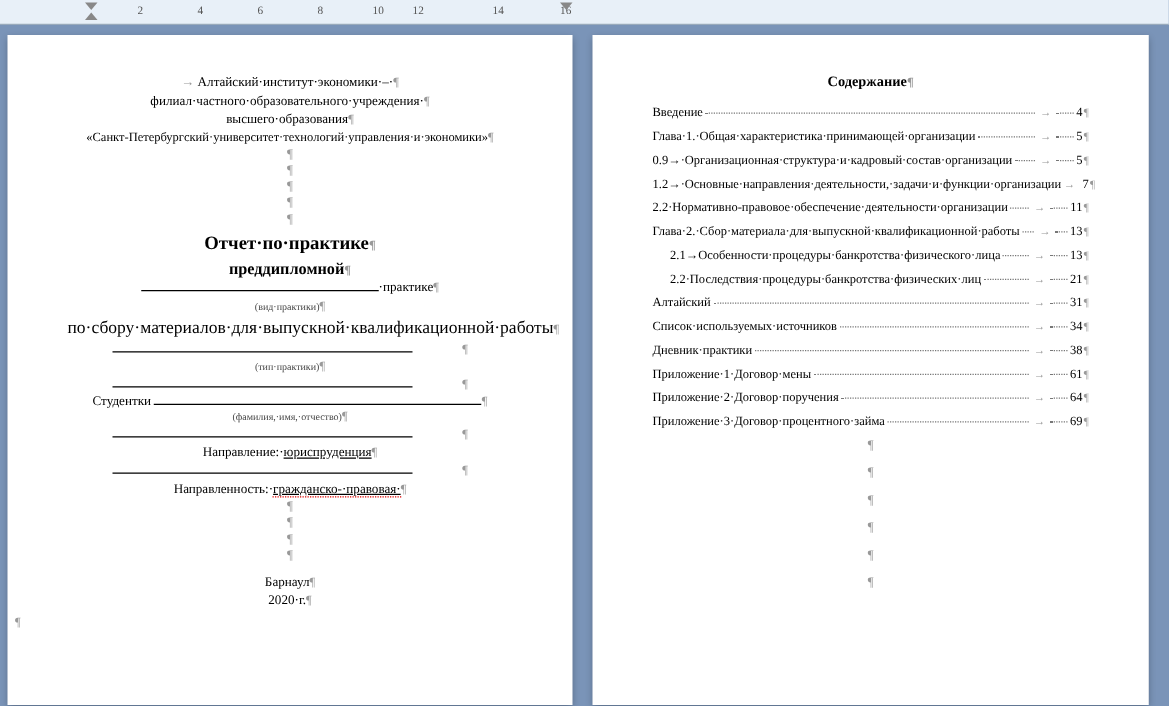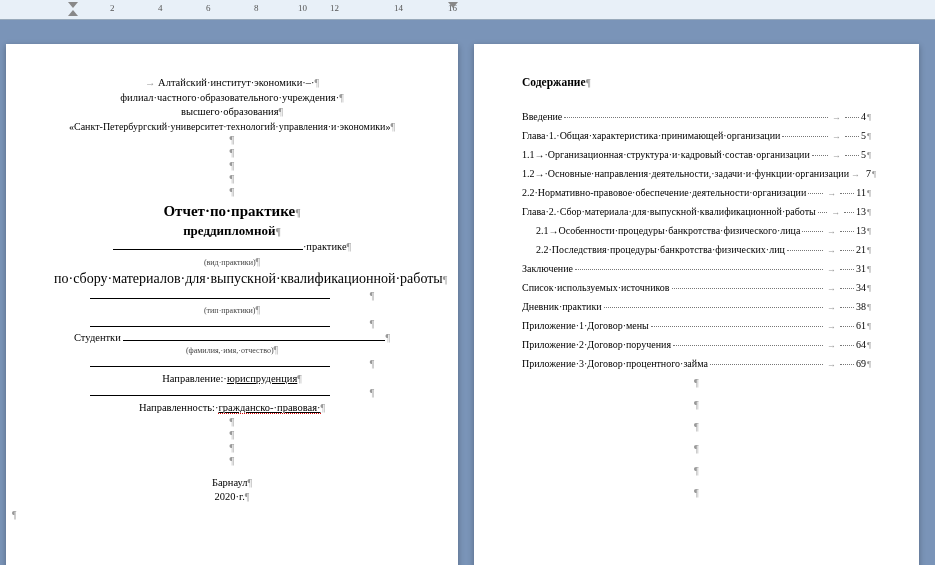--- a/index.html
+++ b/index.html
@@ -34,21 +34,21 @@
   .ruler .indent-marker.bot {
     top: 10px;
     border-top: none;
     border-bottom: 6px solid #888;
   }
   .workspace {
     position: absolute;
     top: 20px; left: 0; right: 0; bottom: 0;
     display: flex;
     gap: 16px;
-    padding: 24px 6px;
+    padding: 8px 6px;
   }
   .page {
     background: #fff;
     box-shadow: 0 2px 6px rgba(0,0,0,.3);
     padding: 32px 48px 20px 48px;
     font-size: 10.5px;
     color: #000;
     position: relative;
     overflow: hidden;
   }
@@ -67,21 +67,21 @@
   .ul.long { width: 240px; }
   .ul.med { width: 190px; }
   .caption { font-size: 8px; color:#444; }
   .fieldrow { display:flex; align-items:baseline; }
   .fieldrow .lbl { margin-right: 2px; }
   .fieldrow .fill { flex:1; border-bottom:1px solid #000; }
   .spellerr { border-bottom: 1px dotted #d00; }
   .underline { text-decoration: underline; }
 
   
-  .toc-title { font-weight:bold; font-size:11.5px; margin-bottom:23px;}
+  .toc-title { text-align:center; font-weight:bold; font-size:11.5px; margin-bottom:13px;}
   .toc-row {
     display:flex; align-items:baseline; font-size:10px;
     margin-bottom: 8px; white-space: nowrap; text-align: right;
   }
   .toc-row .txt { }
   .toc-row .dots {
     flex:1; overflow:hidden;
     border-bottom: 1px dotted #777;
     margin: 0 2px 2px 2px;
     position:relative; top:-2px; height:1px;
@@ -177,21 +177,21 @@
           <span class="pg">4</span>
         </div>
         <div class="toc-row">
           <span class="txt">Глава·1.·Общая·характеристика·принимающей·организации</span>
           <span class="dots"></span>
           <span class="tabarrow">→</span>
           <span class="dots" style="max-width: 14px;"></span>
           <span class="pg">5</span>
         </div>
         <div class="toc-row">
-          <span class="txt">1.1→·Организационная·структура·и·кадровый·состав·организации</span>
+          <span class="txt">0.9→·Организационная·структура·и·кадровый·состав·организации</span>
           <span class="dots" style="max-width: 24px;"></span>
           <span class="tabarrow">→</span>
           <span class="dots" style="max-width: 14px;"></span>
           <span class="pg">5</span>
         </div>
         <div class="toc-row">
           <span class="txt">1.2→·Основные·направления·деятельности,·задачи·и·функции·организации</span>
           <span class="tabarrow">→</span>
           <span class="dots" style="max-width: 14px;"></span>
           <span class="pg">7</span>
@@ -218,21 +218,21 @@
           <span class="pg">13</span>
         </div>
         <div class="toc-row indent1">
           <span class="txt">2.2·Последствия·процедуры·банкротства·физических·лиц</span>
           <span class="dots"></span>
           <span class="tabarrow">→</span>
           <span class="dots" style="max-width: 14px;"></span>
           <span class="pg">21</span>
         </div>
         <div class="toc-row">
-          <span class="txt">Заключение</span>
+          <span class="txt">Алтайский</span>
           <span class="dots"></span>
           <span class="tabarrow">→</span>
           <span class="dots" style="max-width: 14px;"></span>
           <span class="pg">31</span>
         </div>
         <div class="toc-row">
           <span class="txt">Список·используемых·источников</span>
           <span class="dots"></span>
           <span class="tabarrow">→</span>
           <span class="dots" style="max-width: 14px;"></span>

